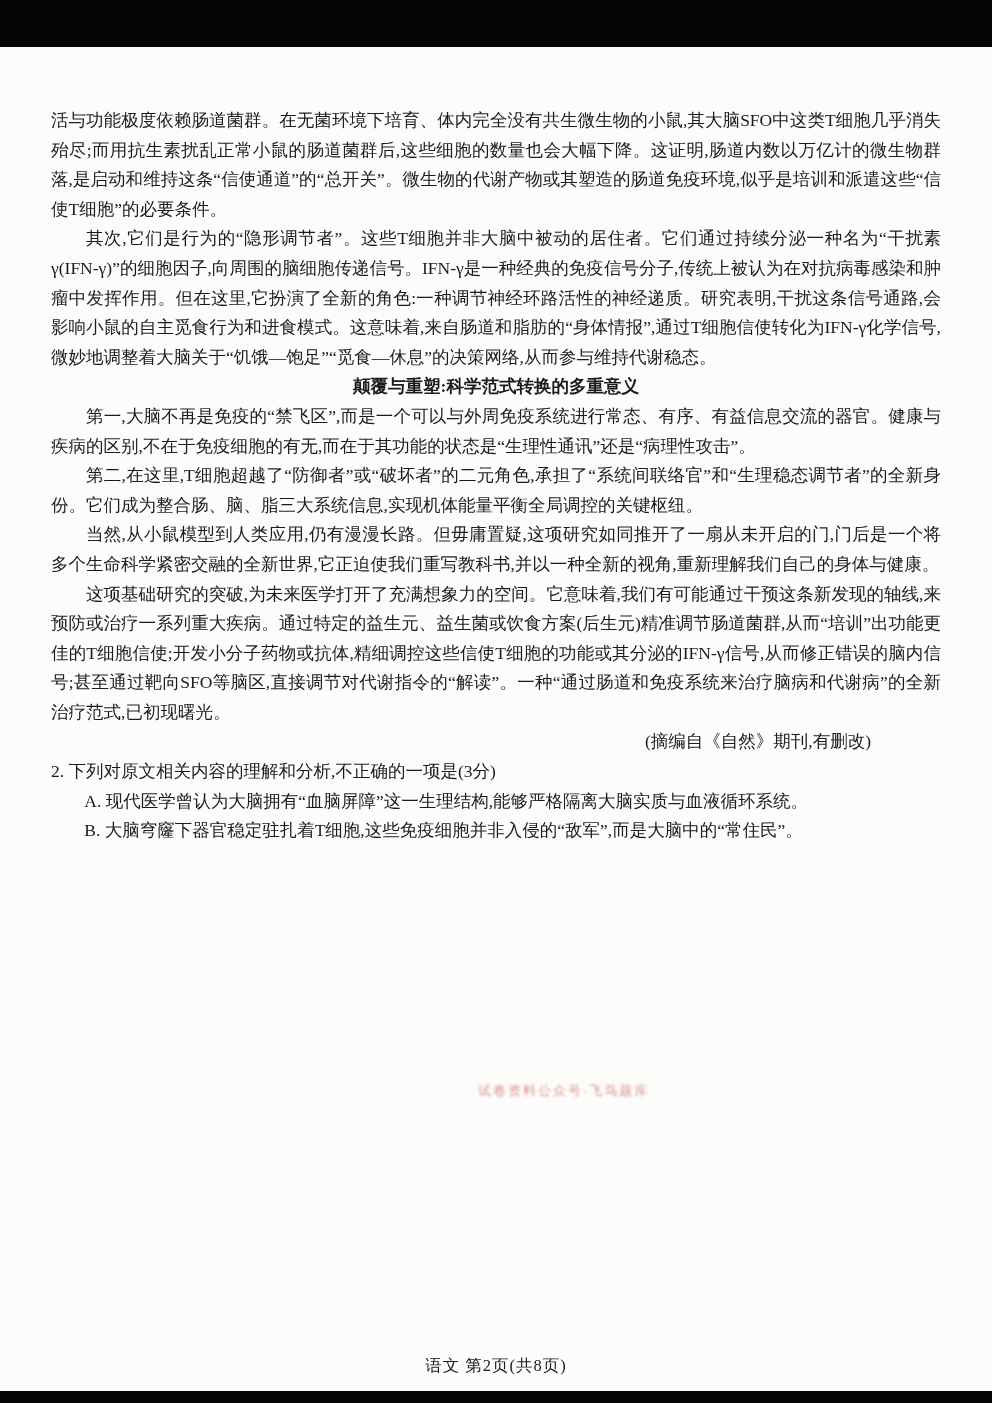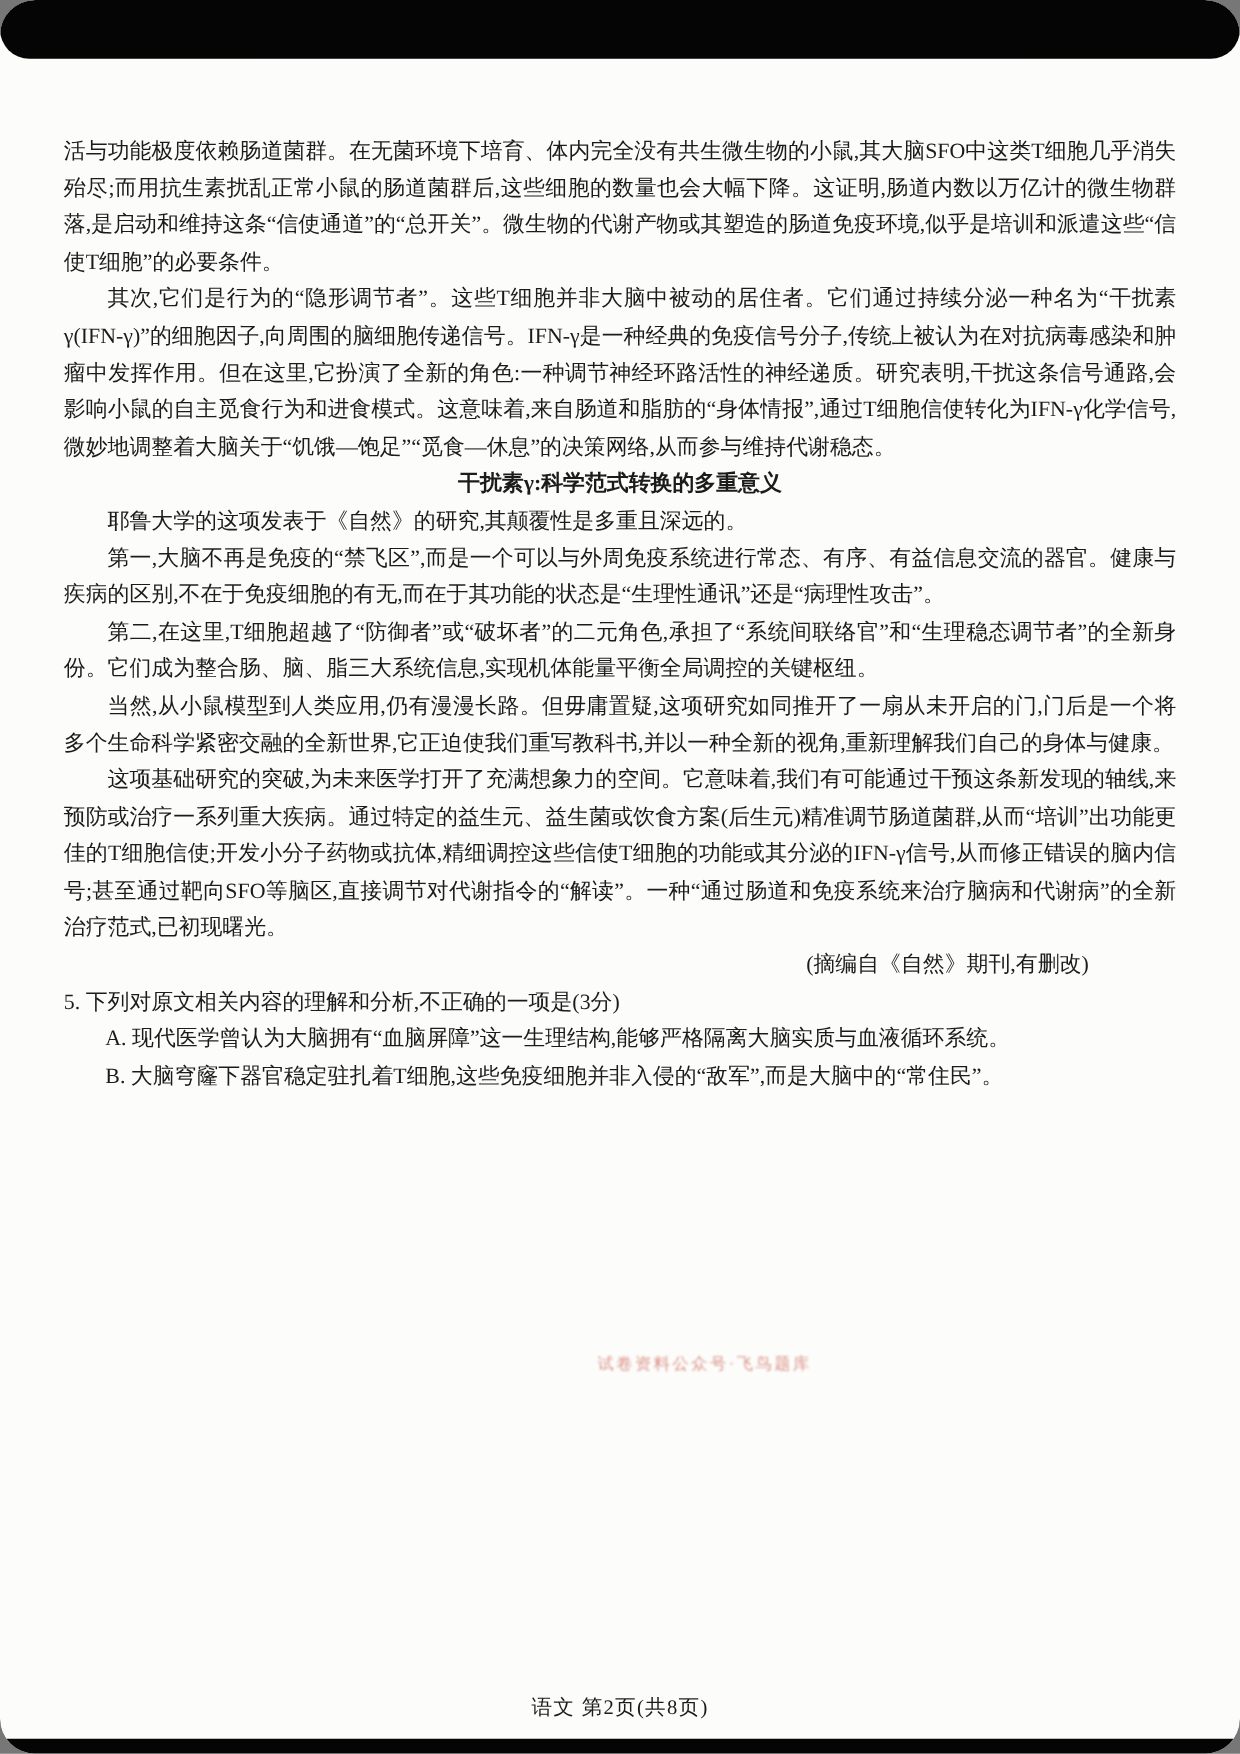--- a/index.html
+++ b/index.html
@@ -1,15 +1,15 @@
 <!DOCTYPE html>
 <html><head>
 <meta charset="utf-8">
 <style>
-  * { margin: 0; padding: 0; box-sizing: border-box; border-radius: 28px; }
+  * { margin: 0; padding: 0; box-sizing: border-box; }
   html, body { background: #777; }
   .page {
     position: relative;
     width: 992px;
     height: 1403px;
     margin: 0 auto;
     background: #fcfcfa;
     font-family: "Liberation Serif", "DejaVu Serif", serif;
     color: #1b1b1b;
     overflow: hidden;
@@ -72,28 +72,27 @@
 </style>
 </head>
 <body>
 
 <div class="page">
   <div class="scan-bar-top"></div>
 
   <div class="content">
       <p class="para continuation">活与功能极度依赖肠道菌群。在无菌环境下培育、体内完全没有共生微生物的小鼠,其大脑SFO中这类T细胞几乎消失殆尽;而用抗生素扰乱正常小鼠的肠道菌群后,这些细胞的数量也会大幅下降。这证明,肠道内数以万亿计的微生物群落,是启动和维持这条“信使通道”的“总开关”。微生物的代谢产物或其塑造的肠道免疫环境,似乎是培训和派遣这些“信使T细胞”的必要条件。</p>
       <p class="para body">其次,它们是行为的“隐形调节者”。这些T细胞并非大脑中被动的居住者。它们通过持续分泌一种名为“干扰素γ(IFN-γ)”的细胞因子,向周围的脑细胞传递信号。IFN-γ是一种经典的免疫信号分子,传统上被认为在对抗病毒感染和肿瘤中发挥作用。但在这里,它扮演了全新的角色:一种调节神经环路活性的神经递质。研究表明,干扰这条信号通路,会影响小鼠的自主觅食行为和进食模式。这意味着,来自肠道和脂肪的“身体情报”,通过T细胞信使转化为IFN-γ化学信号,微妙地调整着大脑关于“饥饿—饱足”“觅食—休息”的决策网络,从而参与维持代谢稳态。</p>
-      <p class="para heading">干扰素γ:科学范式转换的多重意义</p>
-      <p class="para body">耶鲁大学的这项发表于《自然》的研究,其颠覆性是多重且深远的。</p>
+      <p class="para heading">颠覆与重塑:科学范式转换的多重意义</p>
       <p class="para body">第一,大脑不再是免疫的“禁飞区”,而是一个可以与外周免疫系统进行常态、有序、有益信息交流的器官。健康与疾病的区别,不在于免疫细胞的有无,而在于其功能的状态是“生理性通讯”还是“病理性攻击”。</p>
       <p class="para body">第二,在这里,T细胞超越了“防御者”或“破坏者”的二元角色,承担了“系统间联络官”和“生理稳态调节者”的全新身份。它们成为整合肠、脑、脂三大系统信息,实现机体能量平衡全局调控的关键枢纽。</p>
       <p class="para body">当然,从小鼠模型到人类应用,仍有漫漫长路。但毋庸置疑,这项研究如同推开了一扇从未开启的门,门后是一个将多个生命科学紧密交融的全新世界,它正迫使我们重写教科书,并以一种全新的视角,重新理解我们自己的身体与健康。</p>
       <p class="para body">这项基础研究的突破,为未来医学打开了充满想象力的空间。它意味着,我们有可能通过干预这条新发现的轴线,来预防或治疗一系列重大疾病。通过特定的益生元、益生菌或饮食方案(后生元)精准调节肠道菌群,从而“培训”出功能更佳的T细胞信使;开发小分子药物或抗体,精细调控这些信使T细胞的功能或其分泌的IFN-γ信号,从而修正错误的脑内信号;甚至通过靶向SFO等脑区,直接调节对代谢指令的“解读”。一种“通过肠道和免疫系统来治疗脑病和代谢病”的全新治疗范式,已初现曙光。</p>
       <p class="para attribution">(摘编自《自然》期刊,有删改)</p>
-      <p class="para question">5. 下列对原文相关内容的理解和分析,不正确的一项是(3分)</p>
+      <p class="para question">2. 下列对原文相关内容的理解和分析,不正确的一项是(3分)</p>
       <p class="para option">A. 现代医学曾认为大脑拥有“血脑屏障”这一生理结构,能够严格隔离大脑实质与血液循环系统。</p>
       <p class="para option">B. 大脑穹窿下器官稳定驻扎着T细胞,这些免疫细胞并非入侵的“敌军”,而是大脑中的“常住民”。</p>
     </div>
 
   <div class="watermark">试卷资料公众号·飞鸟题库</div>
 
   <div class="footer">语文  第2页(共8页)</div>
 
   <div class="scan-bar-bottom"></div>
 </div>

